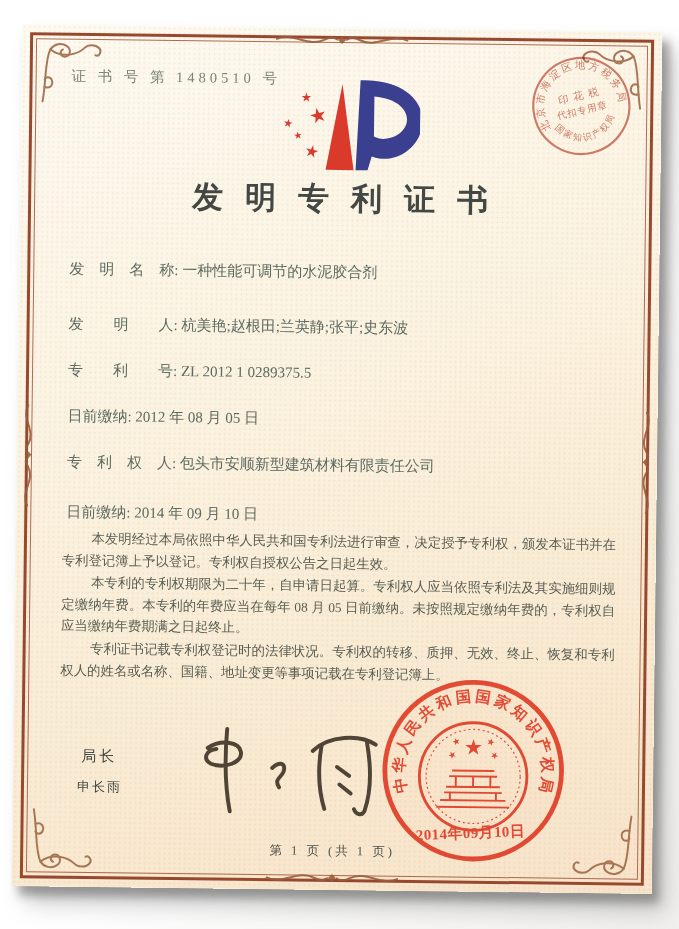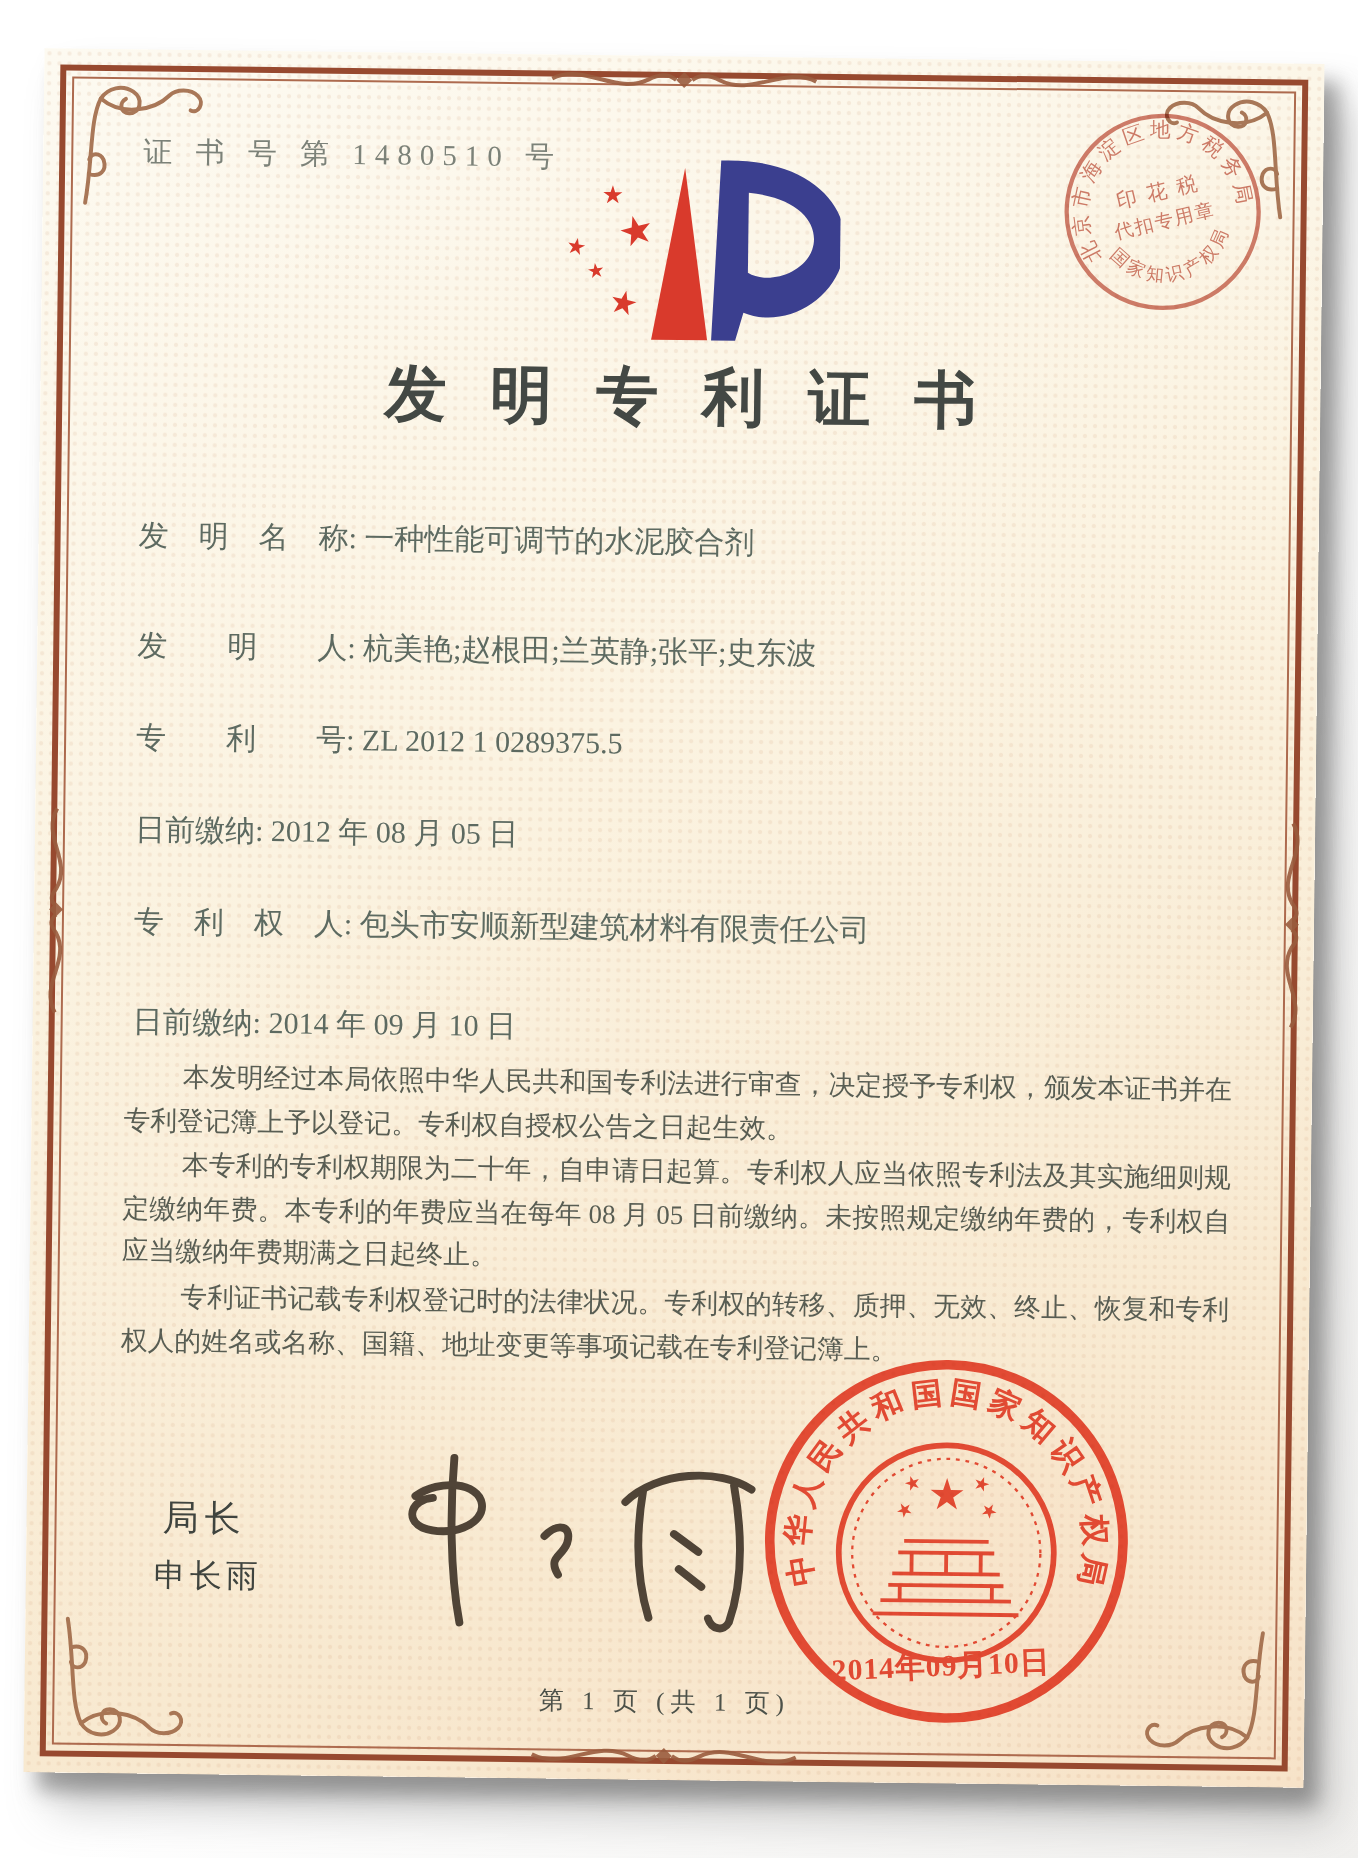--- a/index.html
+++ b/index.html
@@ -22,22 +22,22 @@
     font-size:31px;font-weight:600;color:#434844;letter-spacing:22px;text-indent:22px;}
   .fields{position:absolute;left:50px;right:36px;top:232px;font-size:15px;
     color:#5d6a61;line-height:24px;}
   .frow .lbl{white-space:nowrap;}
   .frow{margin:0;}
   .f0{margin-bottom:31px}.f1{margin-bottom:22px}.f2{margin-bottom:22px}
   .f3{margin-bottom:22px}.f4{margin-bottom:26px}
   .paras{position:absolute;left:46px;right:40px;top:503px;font-size:13.4px;
     line-height:21.6px;color:#585d53;text-align:justify;}
   .paras p{margin:0 0 1px 0;text-indent:2.2em;}
-  .sig-role{position:absolute;left:68px;top:722px;font-size:18px;color:#3f443f;letter-spacing:3px;}
-  .sig-name{position:absolute;left:64px;top:753px;font-size:16px;color:#3f443f;letter-spacing:2px;}
+  .sig-role{position:absolute;left:68px;top:722px;font-size:15px;color:#3f443f;letter-spacing:3px;}
+  .sig-name{position:absolute;left:64px;top:753px;font-size:13px;color:#3f443f;letter-spacing:2px;}
   .sig-hand{position:absolute;left:168px;top:690px;}
   .seal{position:absolute;left:364px;top:645px;mix-blend-mode:multiply;opacity:.92;}
   .taxstamp{position:absolute;left:500px;top:15px;transform:rotate(-14deg);opacity:.8;
     mix-blend-mode:multiply;}
   .footer{position:absolute;left:0;bottom:30px;width:100%;text-align:center;
     font-size:12.5px;color:#4c5149;letter-spacing:3px;}
   .orn{position:absolute;pointer-events:none;opacity:.9;}
   .orn-tl{left:14px;top:14px;transform:scaleY(-1);}
   .orn-tr{right:14px;top:14px;transform:scale(-1,-1);}
   .orn-bl{left:14px;bottom:14px;}

